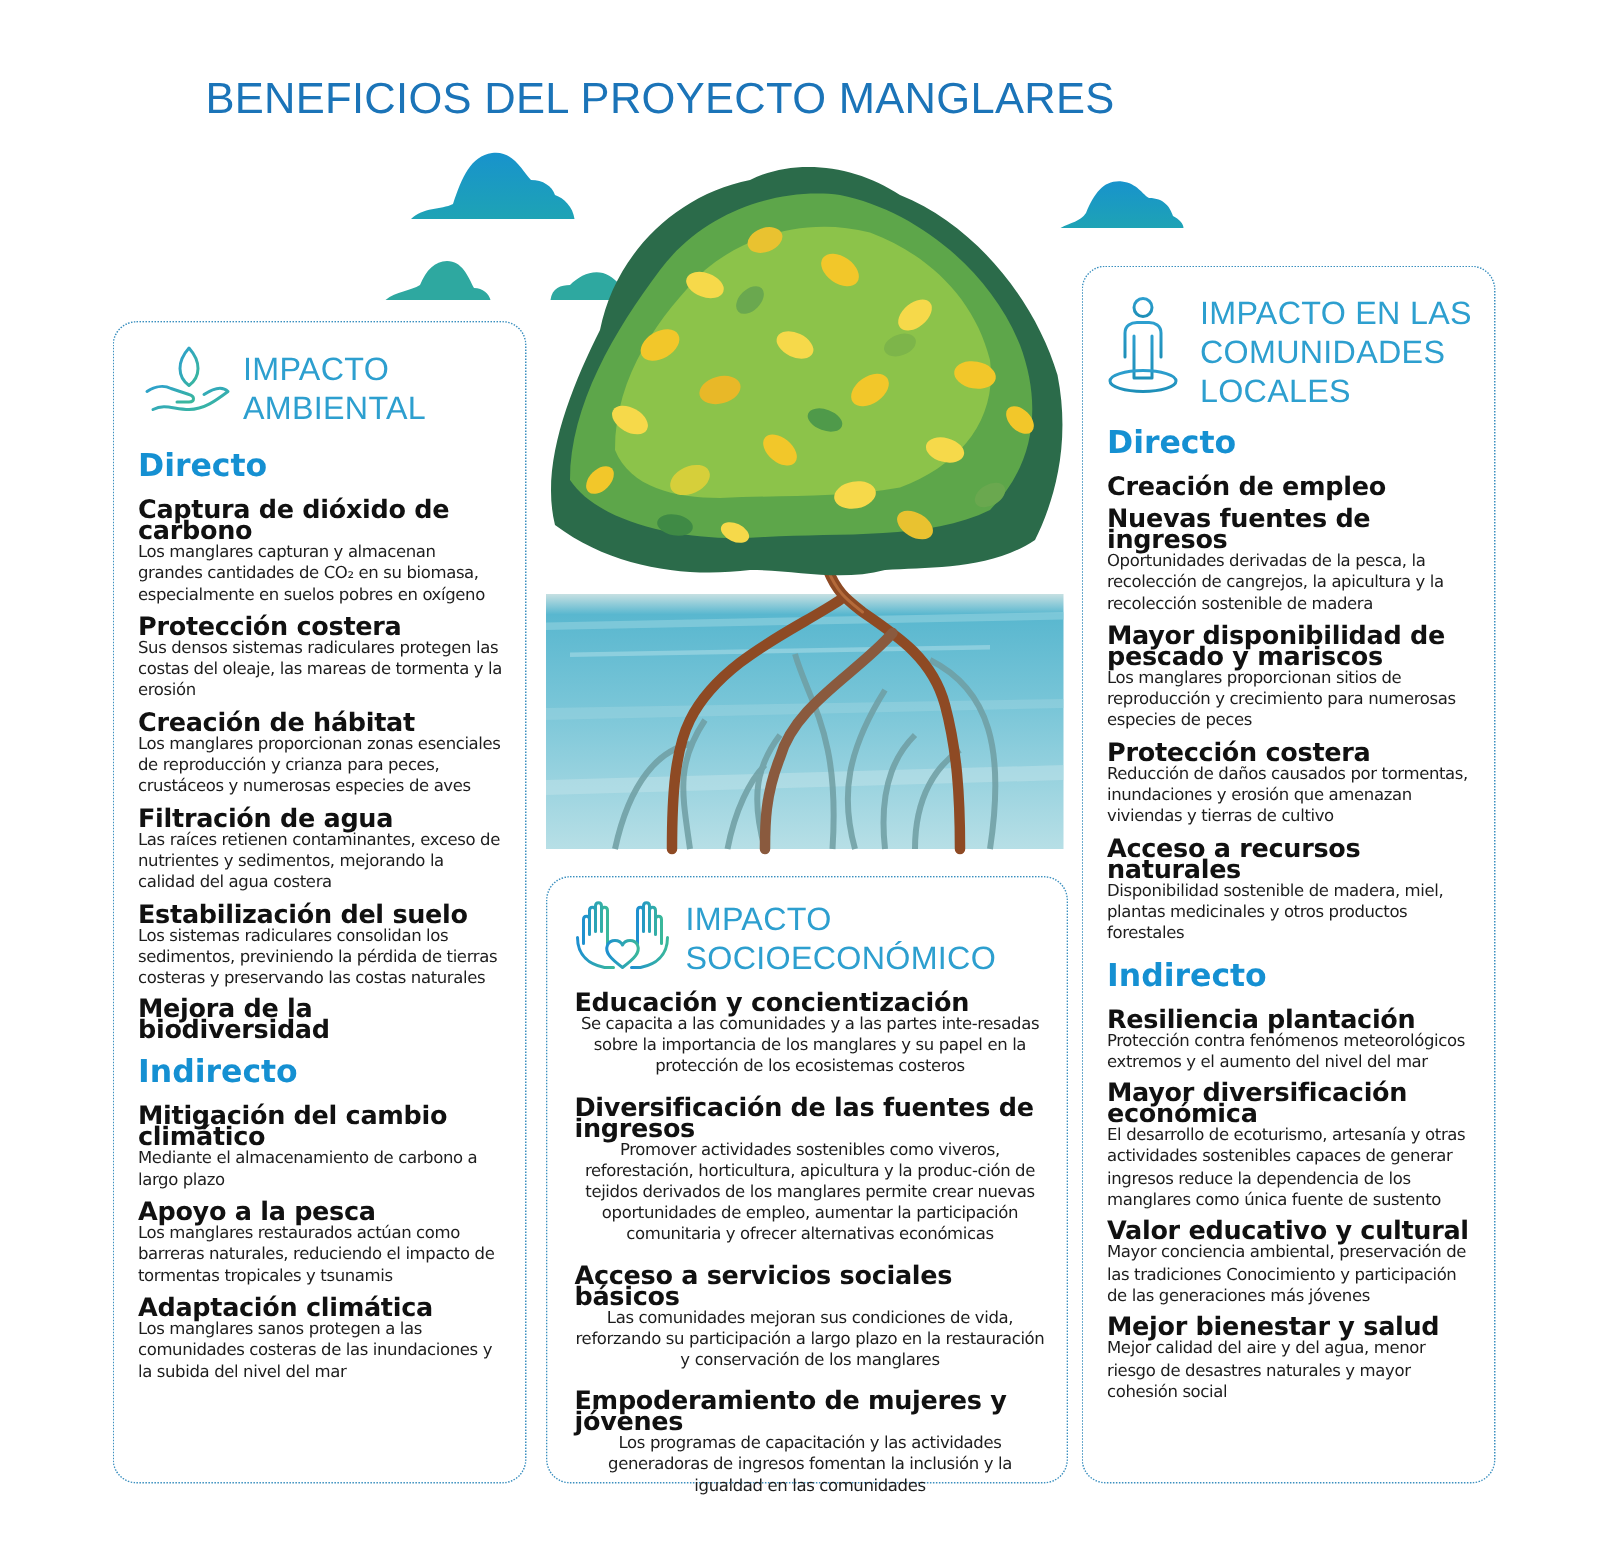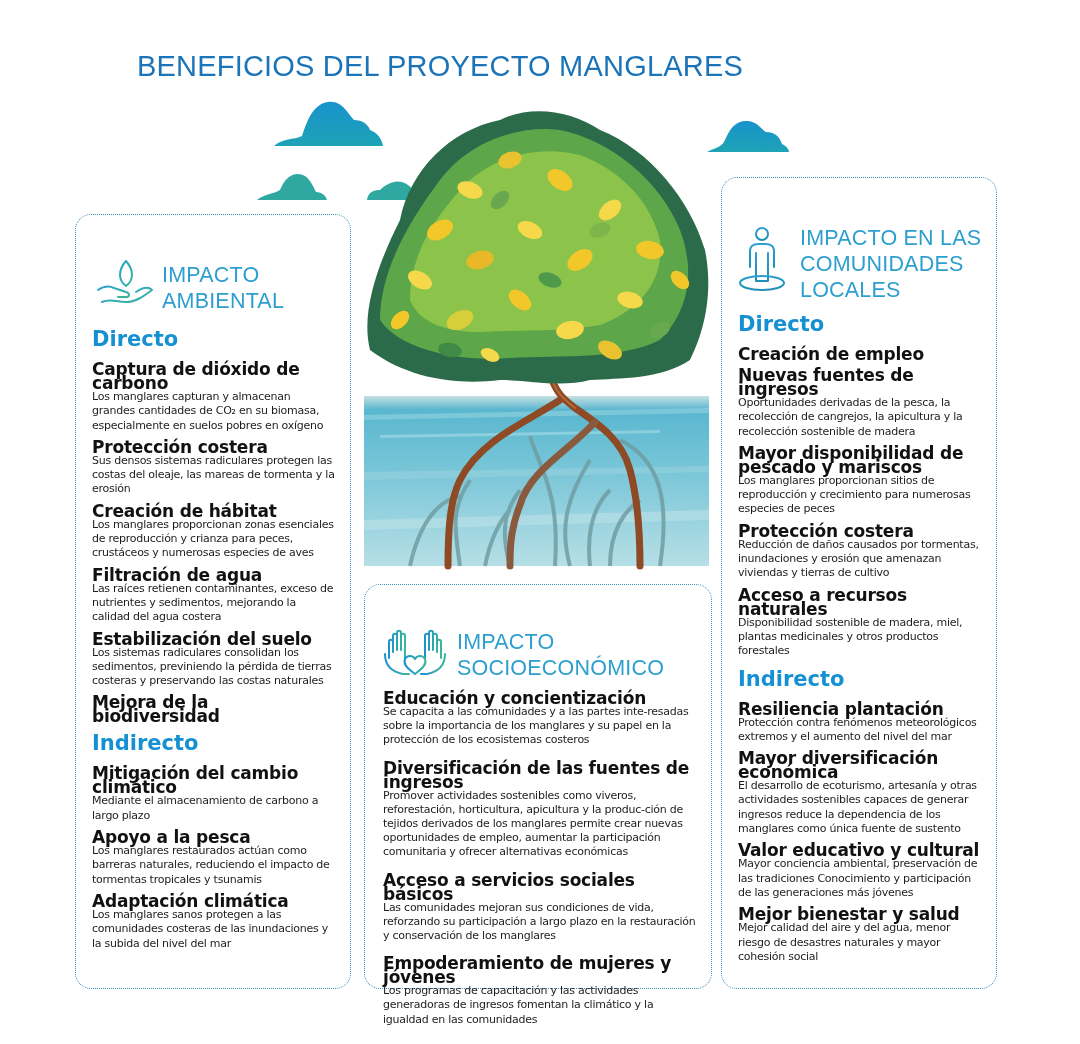--- a/index.html
+++ b/index.html
@@ -12,21 +12,21 @@
     font-size: 29px; letter-spacing: 0.2px; color: #1b74b8;
   }
 
   .cloud { position: absolute; }
 
   .illustration { position: absolute; left: 360px; top: 100px; width: 355px; height: 472px; }
 
   .card {
     position: absolute; border: 1.5px dotted #3a8fbf; border-radius: 16px; background: #fff;
   }
-  .card-head { display: flex; align-items: flex-start; margin-top: 29px; }
+  .card-head { display: flex; align-items: flex-start; }
   .card-icon { flex: 0 0 auto; }
   .card-title {
     font-family: "Liberation Sans", sans-serif; font-weight: 300; color: #2d9fcf;
     font-size: 21.5px; line-height: 26px; letter-spacing: 0.2px;
   }
   .section-h {
     font-family: "DejaVu Sans", sans-serif; font-weight: 700; color: #1590d2;
     font-size: 21px; line-height: 26px;
   }
   .item { margin-bottom: 7px; }
@@ -38,21 +38,21 @@
   #card-env .card-title { margin-left: 8px; margin-top: 4px; }
 
   #card-com { left: 721px; top: 177px; width: 276px; height: 812px; padding: 18px 14px 10px 16px; }
   #card-com .card-head { margin-bottom: 8px; }
   #card-com .card-title { margin-left: 14px; }
 
   #card-soc { left: 364px; top: 584px; width: 348px; height: 405px; padding: 14px 14px 10px 18px; }
   #card-soc .card-head { margin-bottom: 10px; }
   #card-soc .card-title { margin-left: 10px; margin-top: 1px; }
   #card-soc .item { margin-bottom: 13px; }
-  #card-soc .item-d { line-height: 14.2px; }
+  #card-soc .item-d { line-height: 14.2px; text-align: center; }
 </style>
 </head>
 <body>
 
 <h1 class="title">BENEFICIOS DEL PROYECTO MANGLARES</h1>
 
 <svg class="cloud" style="left:272px;top:98px" width="112" height="50" viewBox="0 0 112 50">
   <defs>
       <linearGradient id="cg1" x1="0" y1="0" x2="0" y2="1">
         <stop offset="0" stop-color="#1893cc"></stop>
@@ -237,21 +237,21 @@
     <div class="item">
         <div class="item-t">Diversificación de las fuentes de ingresos</div>
         <div class="item-d">Promover actividades sostenibles como viveros, reforestación, horticultura, apicultura y la produc-ción de tejidos derivados de los manglares permite crear nuevas oportunidades de empleo, aumentar la participación comunitaria y ofrecer alternativas económicas</div>
       </div>
     <div class="item">
         <div class="item-t">Acceso a servicios sociales básicos</div>
         <div class="item-d">Las comunidades mejoran sus condiciones de vida, reforzando su participación a largo plazo en la restauración y conservación de los manglares</div>
       </div>
     <div class="item">
         <div class="item-t">Empoderamiento de mujeres y jóvenes</div>
-        <div class="item-d">Los programas de capacitación y las actividades generadoras de ingresos fomentan la climático y la igualdad en las comunidades</div>
+        <div class="item-d">Los programas de capacitación y las actividades generadoras de ingresos fomentan la inclusión y la igualdad en las comunidades</div>
       </div>
   </div>
 </section>
 
 <section class="card" id="card-com">
   <div class="card-head">
     <svg class="card-icon" width="48" height="70" viewBox="0 0 48 70">
       <defs>
           <linearGradient id="ig3" x1="0" y1="0" x2="0" y2="1">
             <stop offset="0" stop-color="#2d9fcf"></stop>

